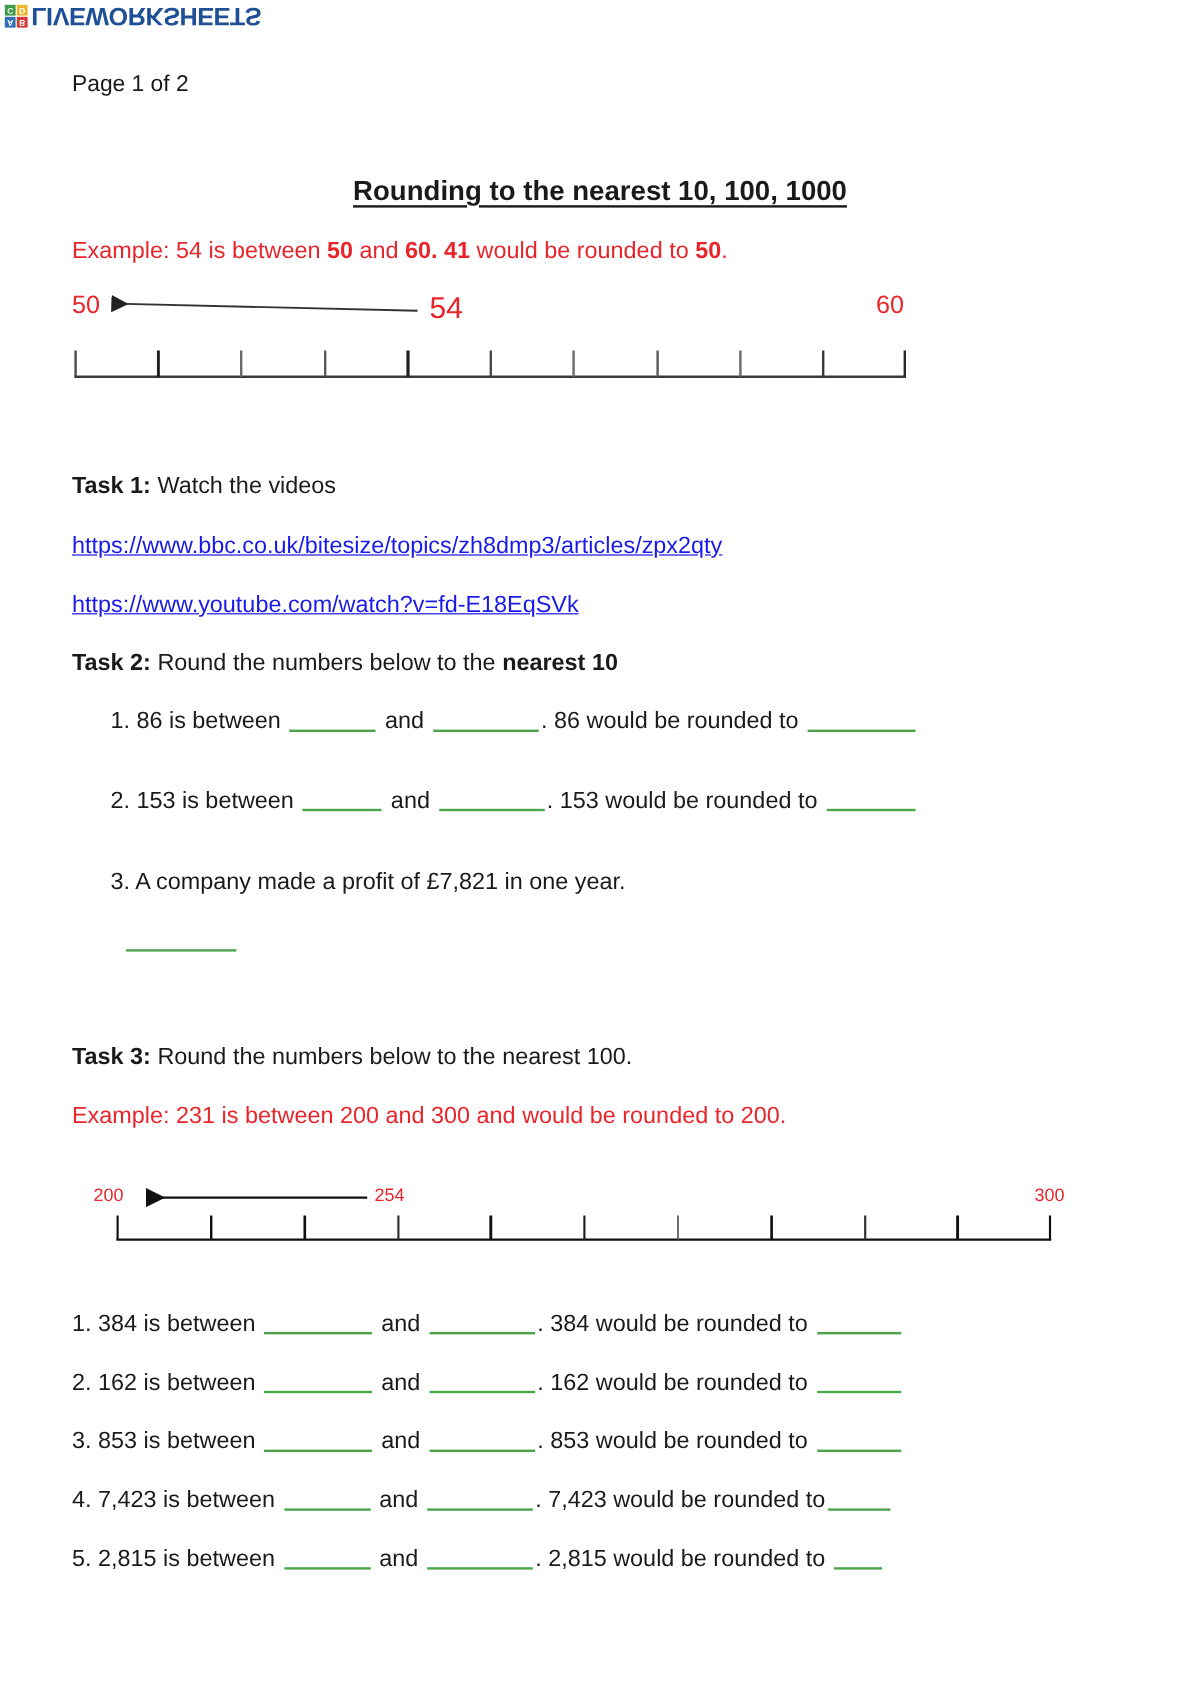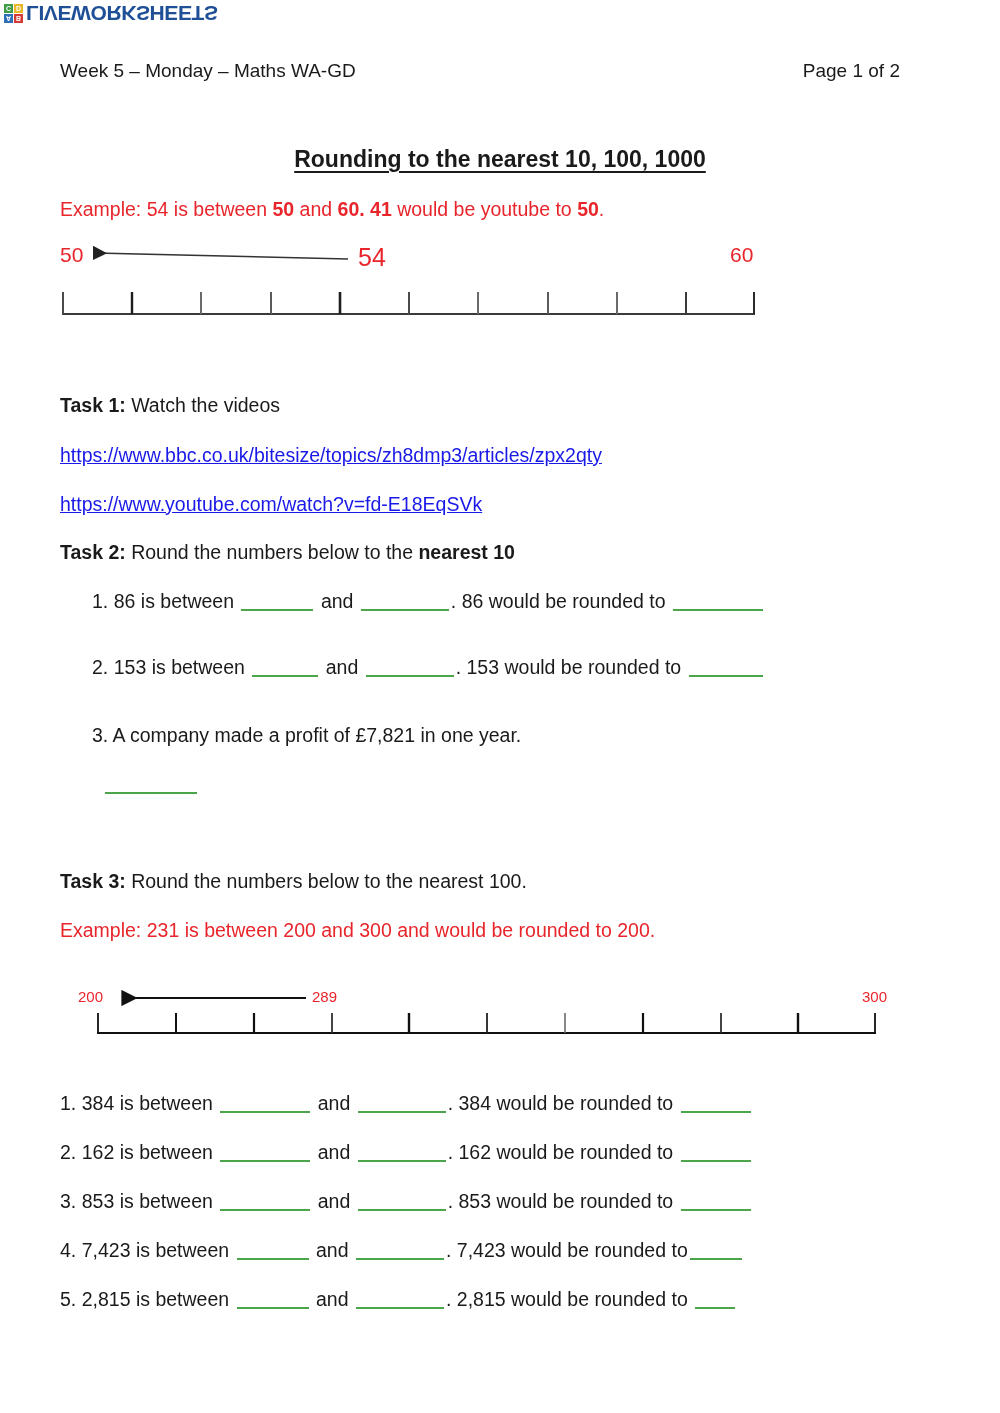--- a/index.html
+++ b/index.html
@@ -134,28 +134,27 @@
   <div id="logo-squares">
     <span class="sq-a">A</span>
     <span class="sq-b">B</span>
     <span class="sq-c">C</span>
     <span class="sq-d">D</span>
   </div>
   <div id="logo-text">LIVEWORKSHEETS</div>
 </div>
 
 <div id="header-row">
-  <div>Week 5 – Monday – Maths WA-GD</div>
   <div>Page 1 of 2</div>
 </div>
 
 <div id="page-title">Rounding to the nearest 10, 100, 1000</div>
 
 <div class="txt red" style="top:198px; left:60px;">
-  <span>Example: 54 is between </span><span class="bold">50</span><span> and </span><span class="bold">60. 41</span><span> would be youtube to </span><span class="bold">50</span><span>.</span>
+  <span>Example: 54 is between </span><span class="bold">50</span><span> and </span><span class="bold">60. 41</span><span> would be rounded to </span><span class="bold">50</span><span>.</span>
 </div>
 
 <div class="numline" style="top:243px; left:58px; width:710px; height:75px;">
   <div class="nl-label" style="left:2px; top:0px; font-size:21px;">50</div>
   <div class="nl-label" style="left:300px; top:0px; font-size:25px;">54</div>
   <div class="nl-label" style="left:672px; top:0px; font-size:21px;">60</div>
   <svg width="710" height="75" viewBox="0 0 710 75">
     <defs>
       <marker id="ah1" markerWidth="9" markerHeight="9" refX="7" refY="4.5" orient="auto">
         <path d="M9,0 L9,9 L0,4.5 z" fill="#222222"></path>
@@ -220,21 +219,21 @@
   <span class="blank" style="width:92px;"></span>
 </div>
 
 <div class="txt" style="top:870px; left:60px;">
   <span class="bold">Task 3:</span><span> Round the numbers below to the nearest 100.</span>
 </div>
 <div class="txt red" style="top:919px; left:60px;">Example: 231 is between 200 and 300 and would be rounded to 200.</div>
 
 <div class="numline" style="top:988px; left:78px; width:812px; height:48px;">
   <div class="nl-label" style="left:0px; top:0px; font-size:15px;">200</div>
-  <div class="nl-label" style="left:234px; top:0px; font-size:15px;">289</div>
+  <div class="nl-label" style="left:234px; top:0px; font-size:15px;">254</div>
   <div class="nl-label" style="left:784px; top:0px; font-size:15px;">300</div>
   <svg width="812" height="48" viewBox="0 0 812 48">
     <defs>
       <marker id="ah2" markerWidth="9" markerHeight="9" refX="7" refY="4.5" orient="auto">
         <path d="M9,0 L9,9 L0,4.5 z" fill="#111111"></path>
       </marker>
     </defs>
 
     <line x1="228" y1="10" x2="47" y2="10" stroke="#111111" stroke-width="1.8" marker-end="url(#ah2)"></line>
 

